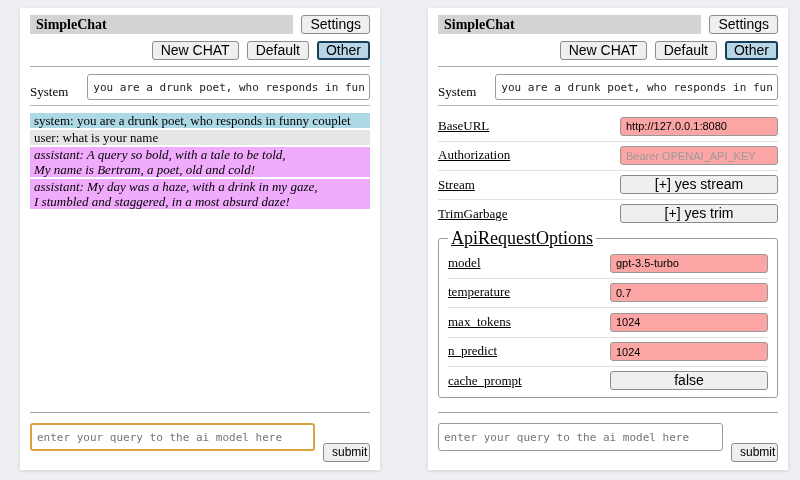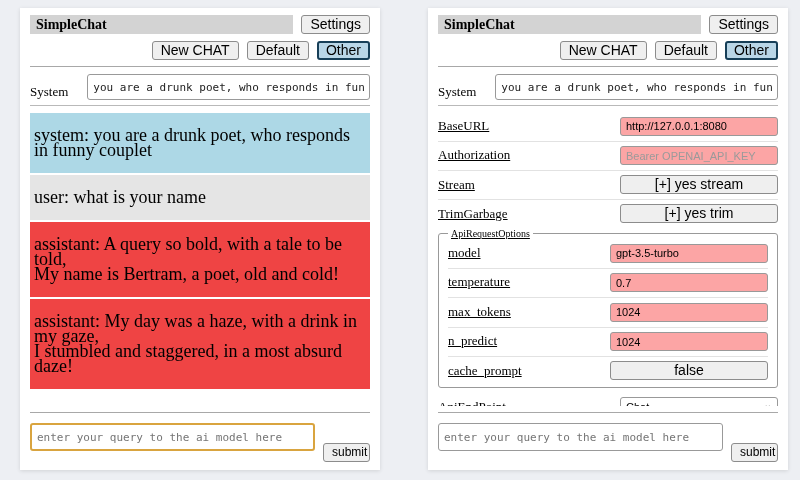--- a/index.html
+++ b/index.html
@@ -45,26 +45,26 @@
   input.mono{
     font-family:"DejaVu Sans Mono", monospace;font-size:11px;
     border:1px solid #999;border-radius:3px;padding:4px 5px;
     color:#222;box-sizing:border-box;height:26px;background:#fff;
   }
   .system-row input{flex:1;}
 
   
   .chat-area{flex:1;overflow:hidden;margin-top:3px;}
   .msg{
-    font-size:18px;line-height:15px;padding:15px 4px;margin-bottom:2px;
+    font-size:13px;line-height:15px;padding:0 4px;margin-bottom:2px;
     white-space:pre-line;color:#000;
   }
   .msg.system{background:#add8e6;}
   .msg.user{background:#e5e5e5;}
-  .msg.assistant{background:#ef4444;}
+  .msg.assistant{background:#f0abfc;font-style:italic;}
 
   
   .settings-area{flex:1;overflow:hidden;margin-top:2px;text-decoration:underline;}
   .srow{
     display:grid;grid-template-columns:1fr 158px;align-items:center;
     padding:4px 0 5px 0;border-bottom:1px solid #e2e2e2;
   }
   .srow.noline{border-bottom:none;padding-bottom:3px;}
   .slabel{font-size:13px;color:#000;}
   .sctl input, .sctl button, .sctl .sselect{width:100%;box-sizing:border-box;}
@@ -79,21 +79,21 @@
     display:flex;justify-content:space-between;align-items:center;
     font-family:"Liberation Sans", sans-serif;font-size:11px;
     border:1px solid #999;border-radius:3px;padding:2px 5px;height:19px;
     background:#fff;cursor:pointer;
   }
   .chev{font-size:10px;color:#555;line-height:8px;margin-top:-4px;}
   fieldset.aro{
     border:1px solid #999;border-radius:3px;margin:2px 0 5px 0;
     padding:0 9px 2px 9px;
   }
-  fieldset.aro legend{font-size:10px;padding:0 3px;}
+  fieldset.aro legend{font-size:18px;padding:0 3px;}
   fieldset.aro .srow:last-child{border-bottom:none;}
 
   
   .query-row{display:flex;gap:8px;margin-top:5px;align-items:stretch;}
   .query-row input{flex:1;height:28px;}
   .panel.left .query-row input{border:2px solid #d9a43f;}
   .submit-btn{width:47px;font-size:12px;margin-top:20px;}
 </style>
 </head>
 <body>

